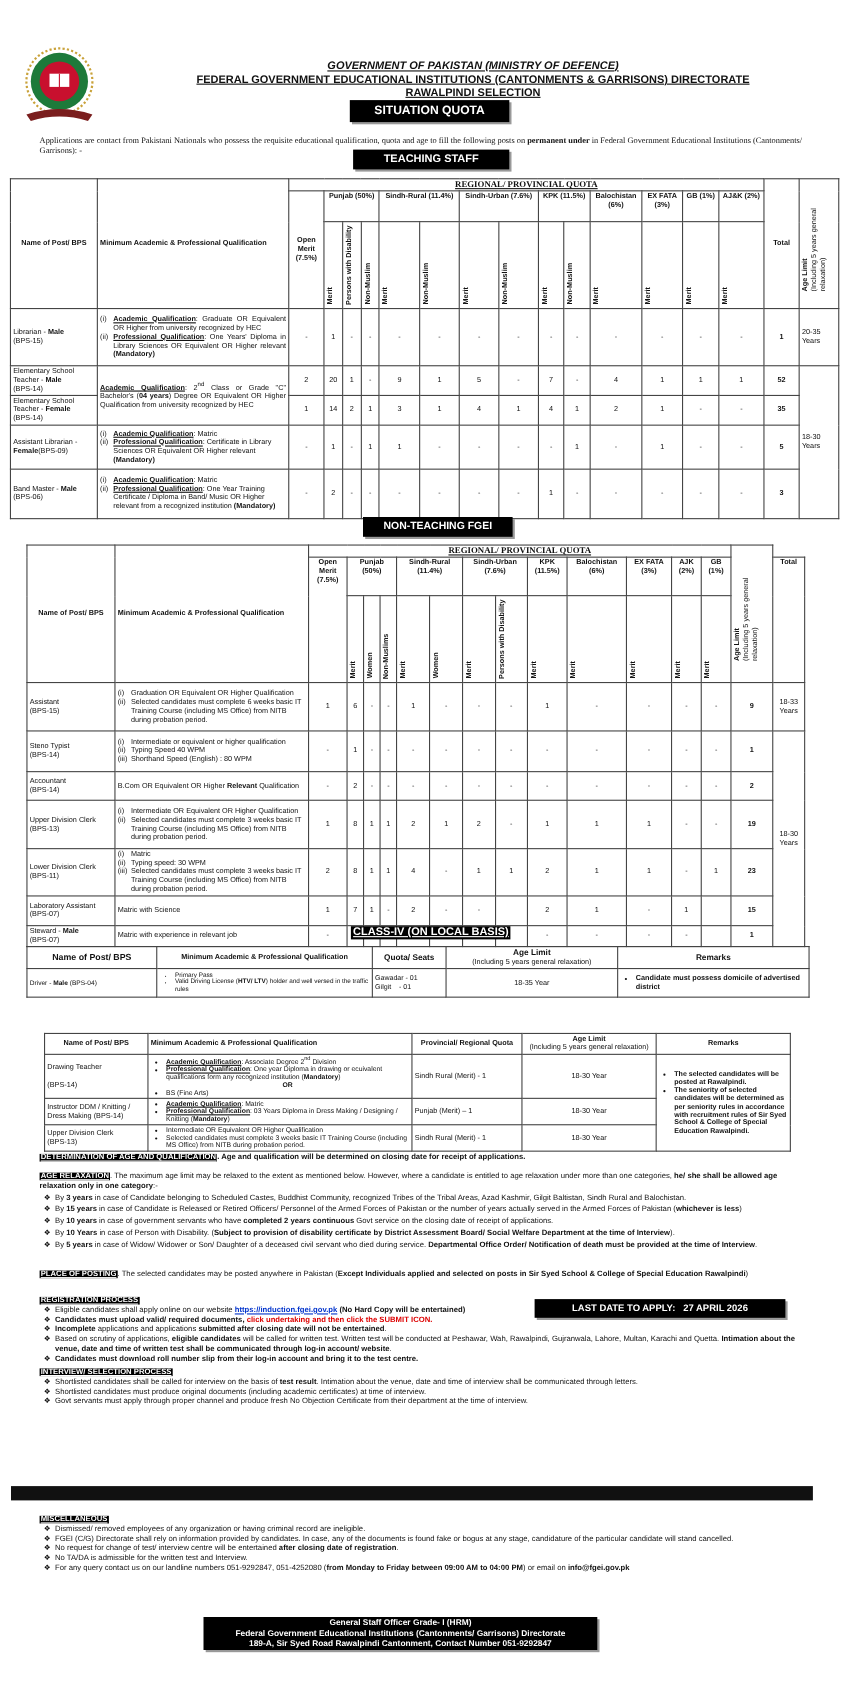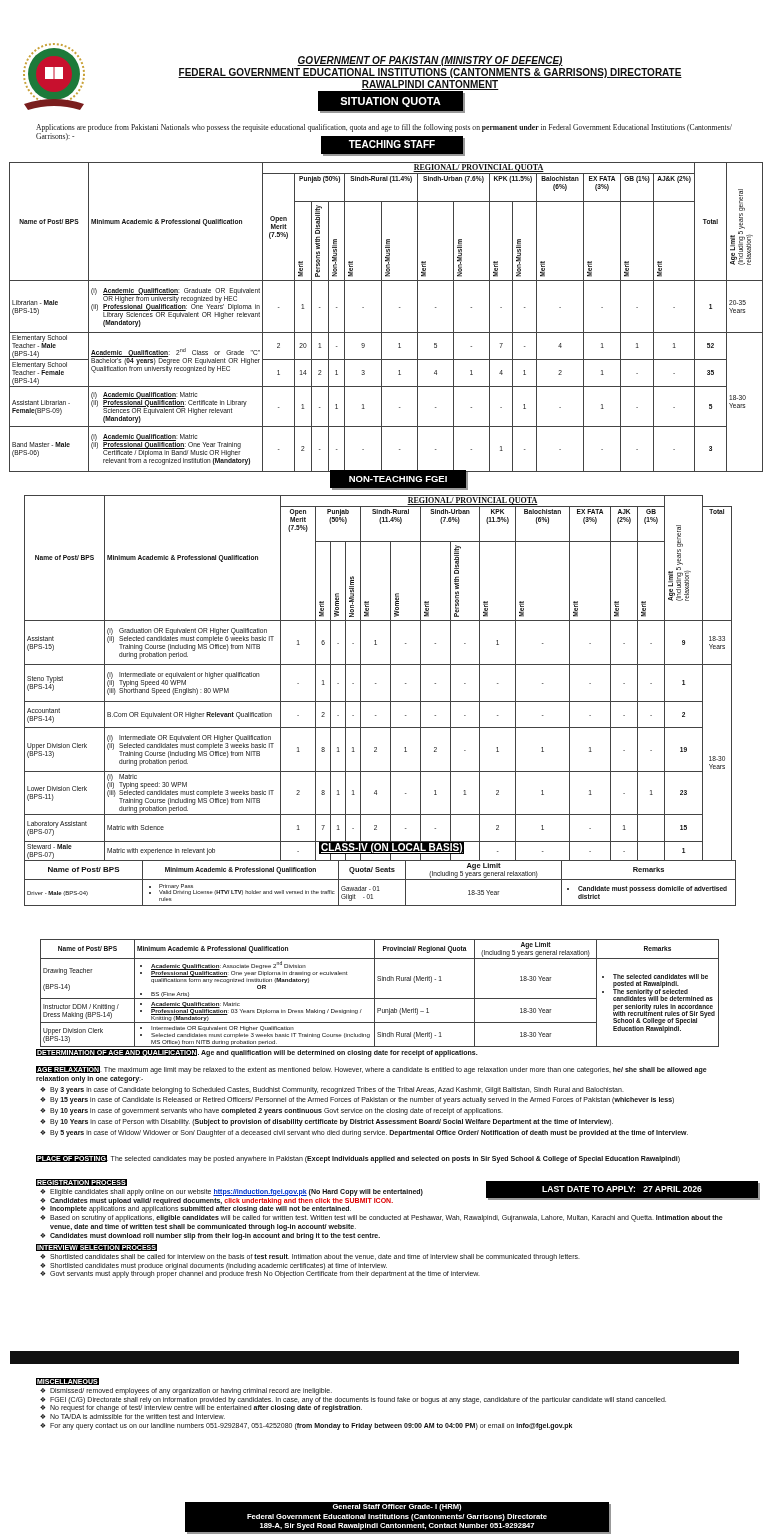--- a/index.html
+++ b/index.html
@@ -21,43 +21,43 @@
   ol.q li { display: flex; }
   ol.q li .n { width: 12px; flex-shrink: 0; }
   ul.dot { list-style: disc; padding-left: 14px; }
   .sec { left: 36px; width: 690px; font-size: 7px; line-height: 8.8px; }
   .tag { background: #000; color: #fff; font-weight: bold; text-decoration: underline; padding: 0 1px; }
   .diam { display: flex; }
   .diam .d { width: 14px; flex-shrink: 0; text-align: center; }
   .red { color: #d00; font-weight: bold; }
   .link { color: #0033cc; text-decoration: underline; font-weight: bold; }
   .band { left: 10px; top: 1351px; width: 729px; height: 13px; background: #111; }
-  .footer { left: 185px; top: 1470px; width: 424px; height: 30px; font-size: 7.6px; line-height: 9.6px; margin-top: 32px; }
+  .footer { left: 185px; top: 1470px; width: 358px; height: 30px; font-size: 7.6px; line-height: 9.6px; }
 </style>
 </head>
 <body>
 
 <div class="abs logo">
   <svg width="72" height="72" viewBox="0 0 72 72">
     <circle cx="36" cy="32" r="30" fill="none" stroke="#c9a23a" stroke-width="2" stroke-dasharray="2 2"></circle>
     <circle cx="36" cy="32" r="26" fill="#1d7a3a"></circle>
     <circle cx="36" cy="32" r="18" fill="#c8102e"></circle>
     <rect x="27" y="25" width="18" height="12" fill="#fff"></rect>
     <line x1="36" y1="25" x2="36" y2="37" stroke="#c8102e" stroke-width="1"></line>
     <path d="M6 62 Q36 52 66 62 L62 68 Q36 60 10 68 Z" fill="#7a1e1e"></path>
   </svg>
 </div>
 
 <div class="abs hdr" style="top:55px;font-style:italic;">GOVERNMENT OF PAKISTAN (MINISTRY OF DEFENCE)</div>
 <div class="abs hdr" style="top:67px;text-align:center;">FEDERAL GOVERNMENT EDUCATIONAL INSTITUTIONS (CANTONMENTS &amp; GARRISONS) DIRECTORATE</div>
-<div class="abs hdr" style="top:79px;">RAWALPINDI CANTONMENT</div>
+<div class="abs hdr" style="top:79px;">RAWALPINDI SELECTION</div>
 <div class="abs blackbox" style="left:318px; top:91px; width:145px; height:20px; font-size:11px; line-height:20px;">SITUATION QUOTA</div>
 
 <div class="abs intro">
-  <span>Applications are produce from Pakistani Nationals who possess the requisite educational qualification, quota and age to fill the following posts on </span><b>permanent under</b><span> in Federal Government Educational Institutions (Cantonments/ Garrisons): -</span>
+  <span>Applications are contact from Pakistani Nationals who possess the requisite educational qualification, quota and age to fill the following posts on </span><b>permanent under</b><span> in Federal Government Educational Institutions (Cantonments/ Garrisons): -</span>
 </div>
 
 <div class="abs blackbox" style="left:321px; top:136px; width:142px; height:18px; font-size:10px; line-height:18px;">TEACHING STAFF</div>
 
 <table style="left:9px; top:162px; width:754px;">
   <tbody>
       <tr style="height:10px;">
     <th rowspan="3" style="width:79px;">Name of Post/ BPS</th>
     <th rowspan="3" style="width:174px; text-align:left;">Minimum Academic &amp; Professional Qualification</th>
     <th colspan="14" class="c qhead">REGIONAL/ PROVINCIAL QUOTA</th>
@@ -632,21 +632,21 @@
     </div>
   <div class="diam">
       <span class="d">❖</span>
       <span><span>Based on scrutiny of applications, </span><b>eligible candidates</b><span> will be called for written test. Written test will be conducted at Peshawar, Wah, Rawalpindi, Gujranwala, Lahore, Multan, Karachi and Quetta. </span><b>Intimation about the venue, date and time of written test shall be communicated through log-in account/ website</b><span>.</span></span>
     </div>
   <div class="diam">
       <span class="d">❖</span>
       <b>Candidates must download roll number slip from their log-in account and bring it to the test centre.</b>
     </div>
 </div>
-<div class="abs blackbox" style="left:486px; top:1181px; width:272px; height:17px; font-size:8.6px; line-height:17px; white-space:pre;">LAST DATE TO APPLY:   27 APRIL 2026</div>
+<div class="abs blackbox" style="left:486px; top:1181px; width:228px; height:17px; font-size:8.6px; line-height:17px; white-space:pre;">LAST DATE TO APPLY:   27 APRIL 2026</div>
 
 <div class="abs sec" style="top:1244px;">
   <div><span class="tag">INTERVIEW/ SELECTION PROCESS</span></div>
   <div class="diam">
       <span class="d">❖</span>
       <span><span>Shortlisted candidates shall be called for interview on the basis of </span><b>test result</b><span>. Intimation about the venue, date and time of interview shall be communicated through letters.</span></span>
     </div>
   <div class="diam">
       <span class="d">❖</span>
       <span>Shortlisted candidates must produce original documents (including academic certificates) at time of interview.</span>

